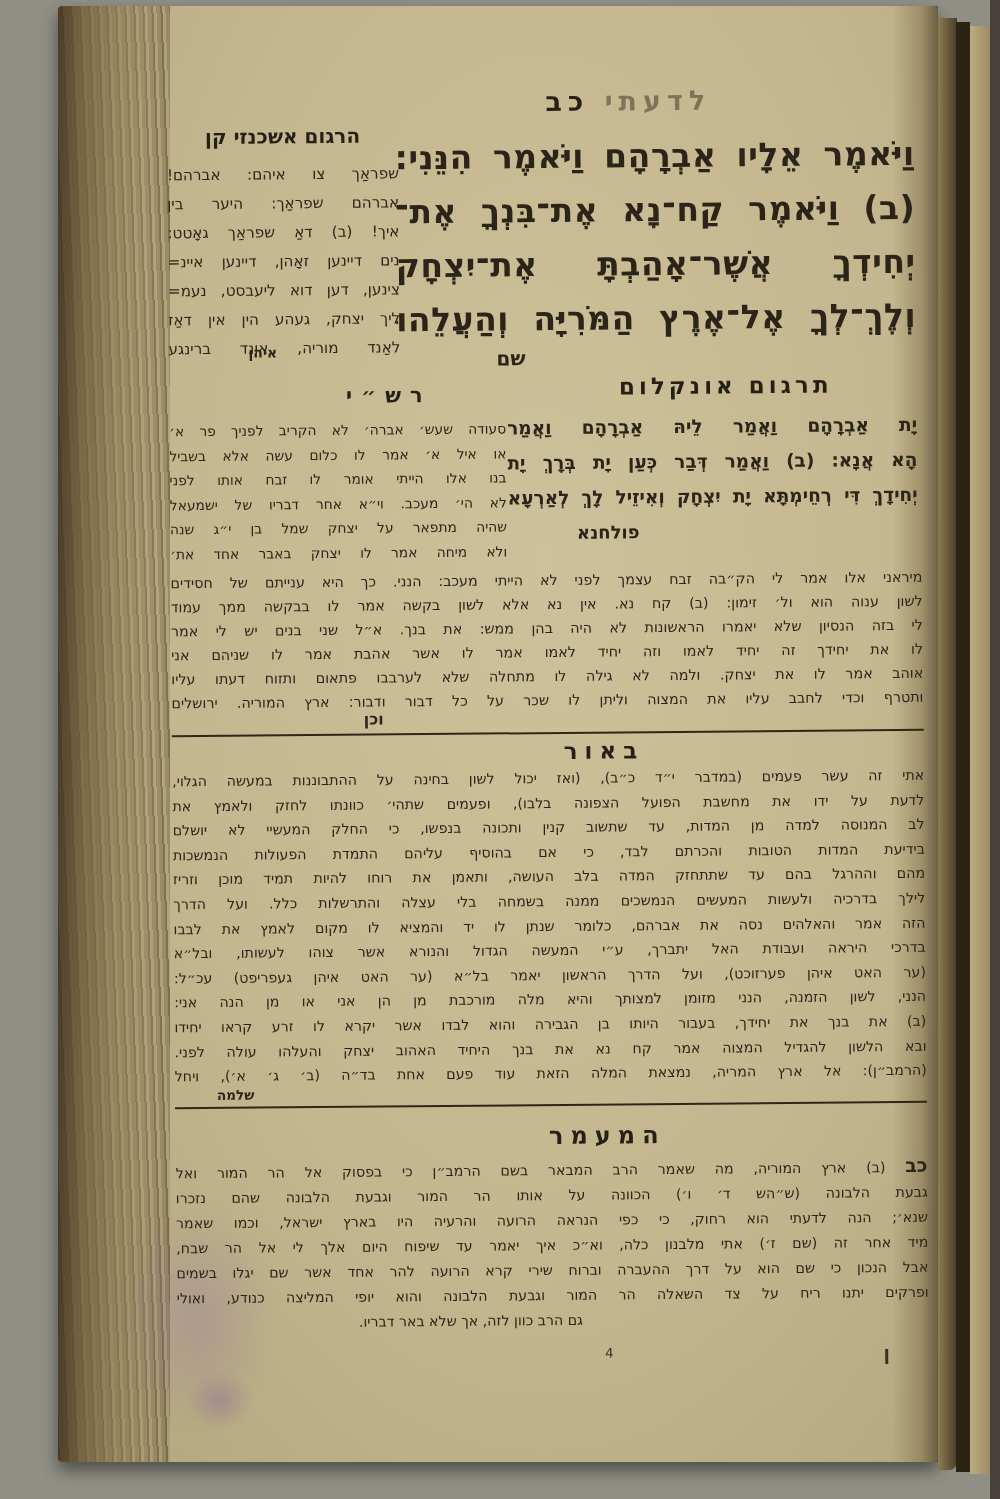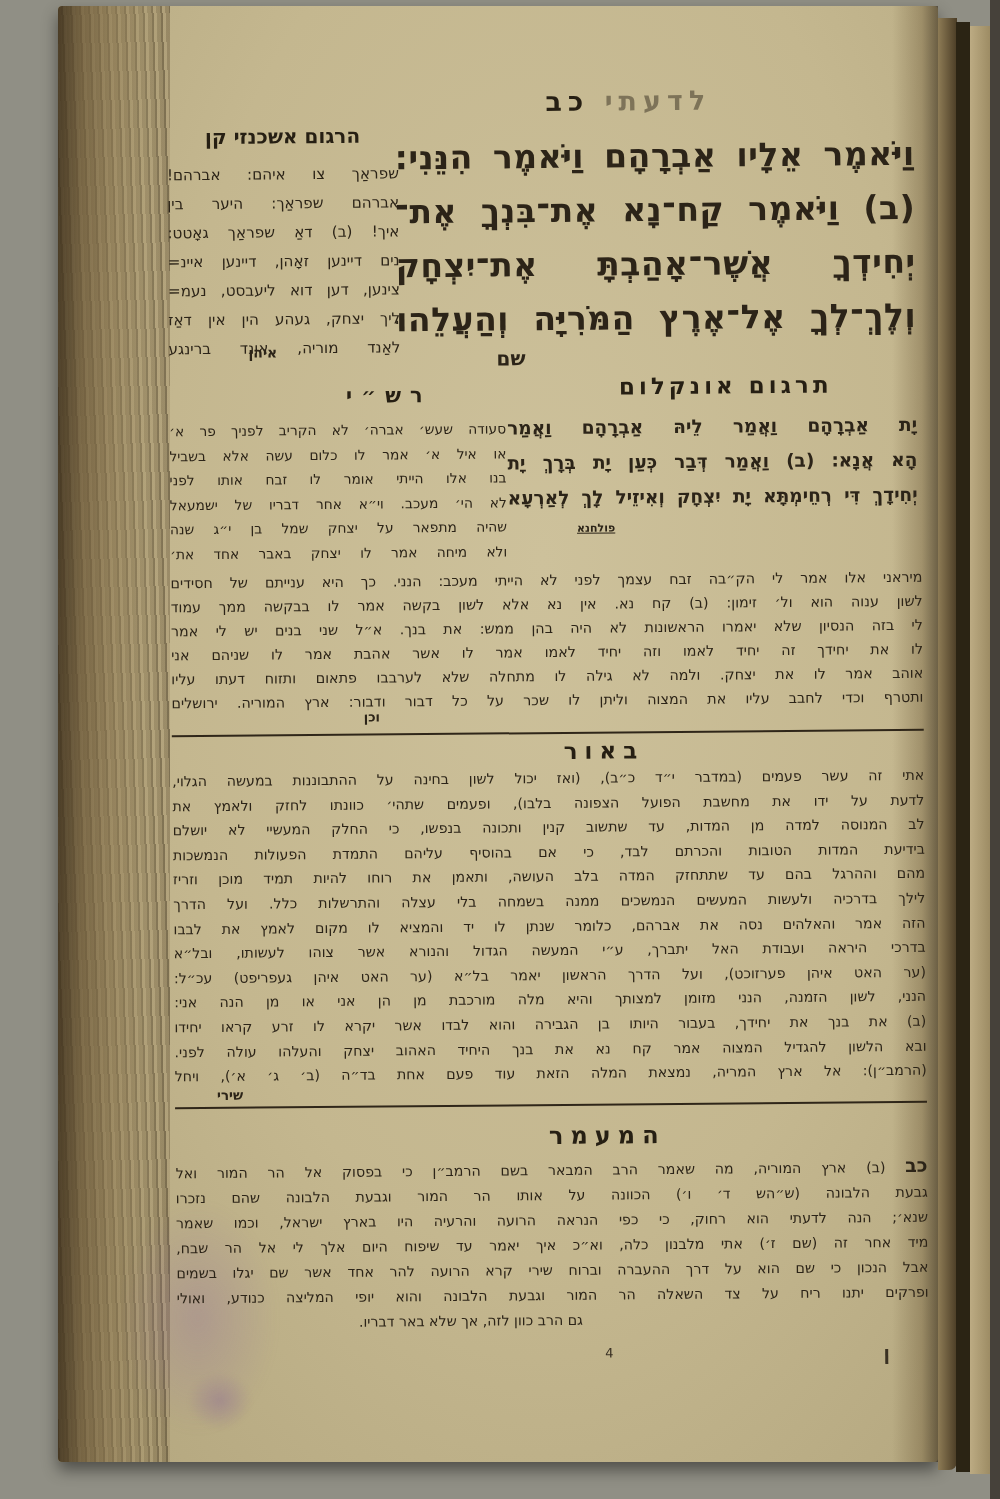--- a/index.html
+++ b/index.html
@@ -89,60 +89,60 @@
       <div class="jline">לאַנד מוריה, אונד ברינגע</div>
     </div>
     <div class="abs catch" style="left:248px;top:342px;font-size:14px;">איהן</div>
 
     <div class="abs hdr" style="left:560px;top:374px;width:330px;font-size:23px;letter-spacing:4px;">תרגום אונקלום</div>
     <div class="abs onk" style="left:506px;top:410px;width:410px;">
       <div class="jline">יָת אַבְרָהָם וַאֲמַר לֵיהּ אַבְרָהָם וַאֲמַר</div>
       <div class="jline">הָא אֲנָא: (ב) וַאֲמַר דְּבַר כְּעַן יָת בְּרָךְ יָת</div>
       <div class="jline">יְחִידָךְ דִּי רְחֵימְתָּא יָת יִצְחָק וְאִיזֵיל לָךְ לְאַרְעָא</div>
     </div>
-    <div class="abs catch" style="left:575px;top:522px;font-size:11px;text-decoration:underline;">פולחנא</div>
+    <div class="abs catch" style="left:575px;top:522px;font-size:18px;">פולחנא</div>
 
     <div class="abs hdr" style="left:308px;top:382px;width:160px;font-size:21px;letter-spacing:9px;">רש״י</div>
     <div class="abs rsh" style="left:168px;top:416px;width:337px;">
       <div class="jline">סעודה שעש׳ אברה׳ לא הקריב לפניך פר א׳</div>
       <div class="jline">או איל א׳ אמר לו כלום עשה אלא בשביל</div>
       <div class="jline">בנו אלו הייתי אומר לו זבח אותו לפני</div>
       <div class="jline">לא הי׳ מעכב. וי״א אחר דבריו של ישמעאל</div>
       <div class="jline">שהיה מתפאר על יצחק שמל בן י״ג שנה</div>
       <div class="jline">ולא מיחה אמר לו יצחק באבר אחד את׳</div>
     </div>
     <div class="abs blk" style="left:168px;top:568px;width:752px;">
       <div class="jline">מיראני אלו אמר לי הק״בה זבח עצמך לפני לא הייתי מעכב: הנני. כך היא ענייתם של חסידים</div>
       <div class="jline">לשון ענוה הוא ול׳ זימון: (ב) קח נא. אין נא אלא לשון בקשה אמר לו בבקשה ממך עמוד</div>
       <div class="jline">לי בזה הנסיון שלא יאמרו הראשונות לא היה בהן ממש: את בנך. א״ל שני בנים יש לי אמר</div>
       <div class="jline">לו את יחידך זה יחיד לאמו וזה יחיד לאמו אמר לו אשר אהבת אמר לו שניהם אני</div>
       <div class="jline">אוהב אמר לו את יצחק. ולמה לא גילה לו מתחלה שלא לערבבו פתאום ותזוח דעתו עליו</div>
       <div class="jline">ותטרף וכדי לחבב עליו את המצוה וליתן לו שכר על כל דבור ודבור: ארץ המוריה. ירושלים</div>
     </div>
-    <div class="abs catch" style="left:360px;top:708px;font-size:13px;">וכן</div>
+    <div class="abs catch" style="left:360px;top:708px;font-size:16px;">וכן</div>
 
     <div class="abs rule" style="left:168px;top:732px;width:752px;"></div>
 
     <div class="abs hdr" style="left:450px;top:738px;width:300px;font-size:23px;letter-spacing:7px;">באור</div>
     <div class="abs biu" style="left:168px;top:766px;width:752px;">
       <div class="jline">אתי זה עשר פעמים (במדבר י״ד כ״ב), (ואז יכול לשון בחינה על ההתבוננות במעשה הגלוי,</div>
       <div class="jline">לדעת על ידו את מחשבת הפועל הצפונה בלבו), ופעמים שתהי׳ כוונתו לחזק ולאמץ את</div>
       <div class="jline">לב המנוסה למדה מן המדות, עד שתשוב קנין ותכונה בנפשו, כי החלק המעשיי לא יושלם</div>
       <div class="jline">בידיעת המדות הטובות והכרתם לבד, כי אם בהוסיף עליהם התמדת הפעולות הנמשכות</div>
       <div class="jline">מהם וההרגל בהם עד שתתחזק המדה בלב העושה, ותאמן את רוחו להיות תמיד מוכן וזריז</div>
       <div class="jline">לילך בדרכיה ולעשות המעשים הנמשכים ממנה בשמחה בלי עצלה והתרשלות כלל. ועל הדרך</div>
       <div class="jline">הזה אמר והאלהים נסה את אברהם, כלומר שנתן לו יד והמציא לו מקום לאמץ את לבבו</div>
       <div class="jline">בדרכי היראה ועבודת האל יתברך, ע״י המעשה הגדול והנורא אשר צוהו לעשותו, ובל״א</div>
       <div class="jline">(ער האט איהן פערזוכט), ועל הדרך הראשון יאמר בל״א (ער האט איהן געפריפט) עכ״ל:</div>
       <div class="jline">הנני, לשון הזמנה, הנני מזומן למצותך והיא מלה מורכבת מן הן אני או מן הנה אני:</div>
       <div class="jline">(ב) את בנך את יחידך, בעבור היותו בן הגבירה והוא לבדו אשר יקרא לו זרע קראו יחידו</div>
       <div class="jline">ובא הלשון להגדיל המצוה אמר קח נא את בנך היחיד האהוב יצחק והעלהו עולה לפני.</div>
       <div class="jline">(הרמב״ן): אל ארץ המריה, נמצאת המלה הזאת עוד פעם אחת בד״ה (ב׳ ג׳ א׳), ויחל</div>
     </div>
-    <div class="abs catch" style="left:210px;top:1084px;font-size:13.5px;">שירי</div>
+    <div class="abs catch" style="left:210px;top:1084px;font-size:13.5px;">שלמה</div>
 
     <div class="abs rule" style="left:168px;top:1104px;width:752px;"></div>
 
     <div class="abs hdr" style="left:450px;top:1122px;width:300px;font-size:24px;letter-spacing:7px;">המעמר</div>
     <div class="abs mam" style="left:168px;top:1156px;width:752px;">
       <div class="jline">
         <span class="chapmark">כב</span>
         <span>(ב)</span>
         <span>ארץ המוריה, מה שאמר הרב המבאר בשם הרמב״ן כי בפסוק אל הר המור ואל</span>
       </div>

